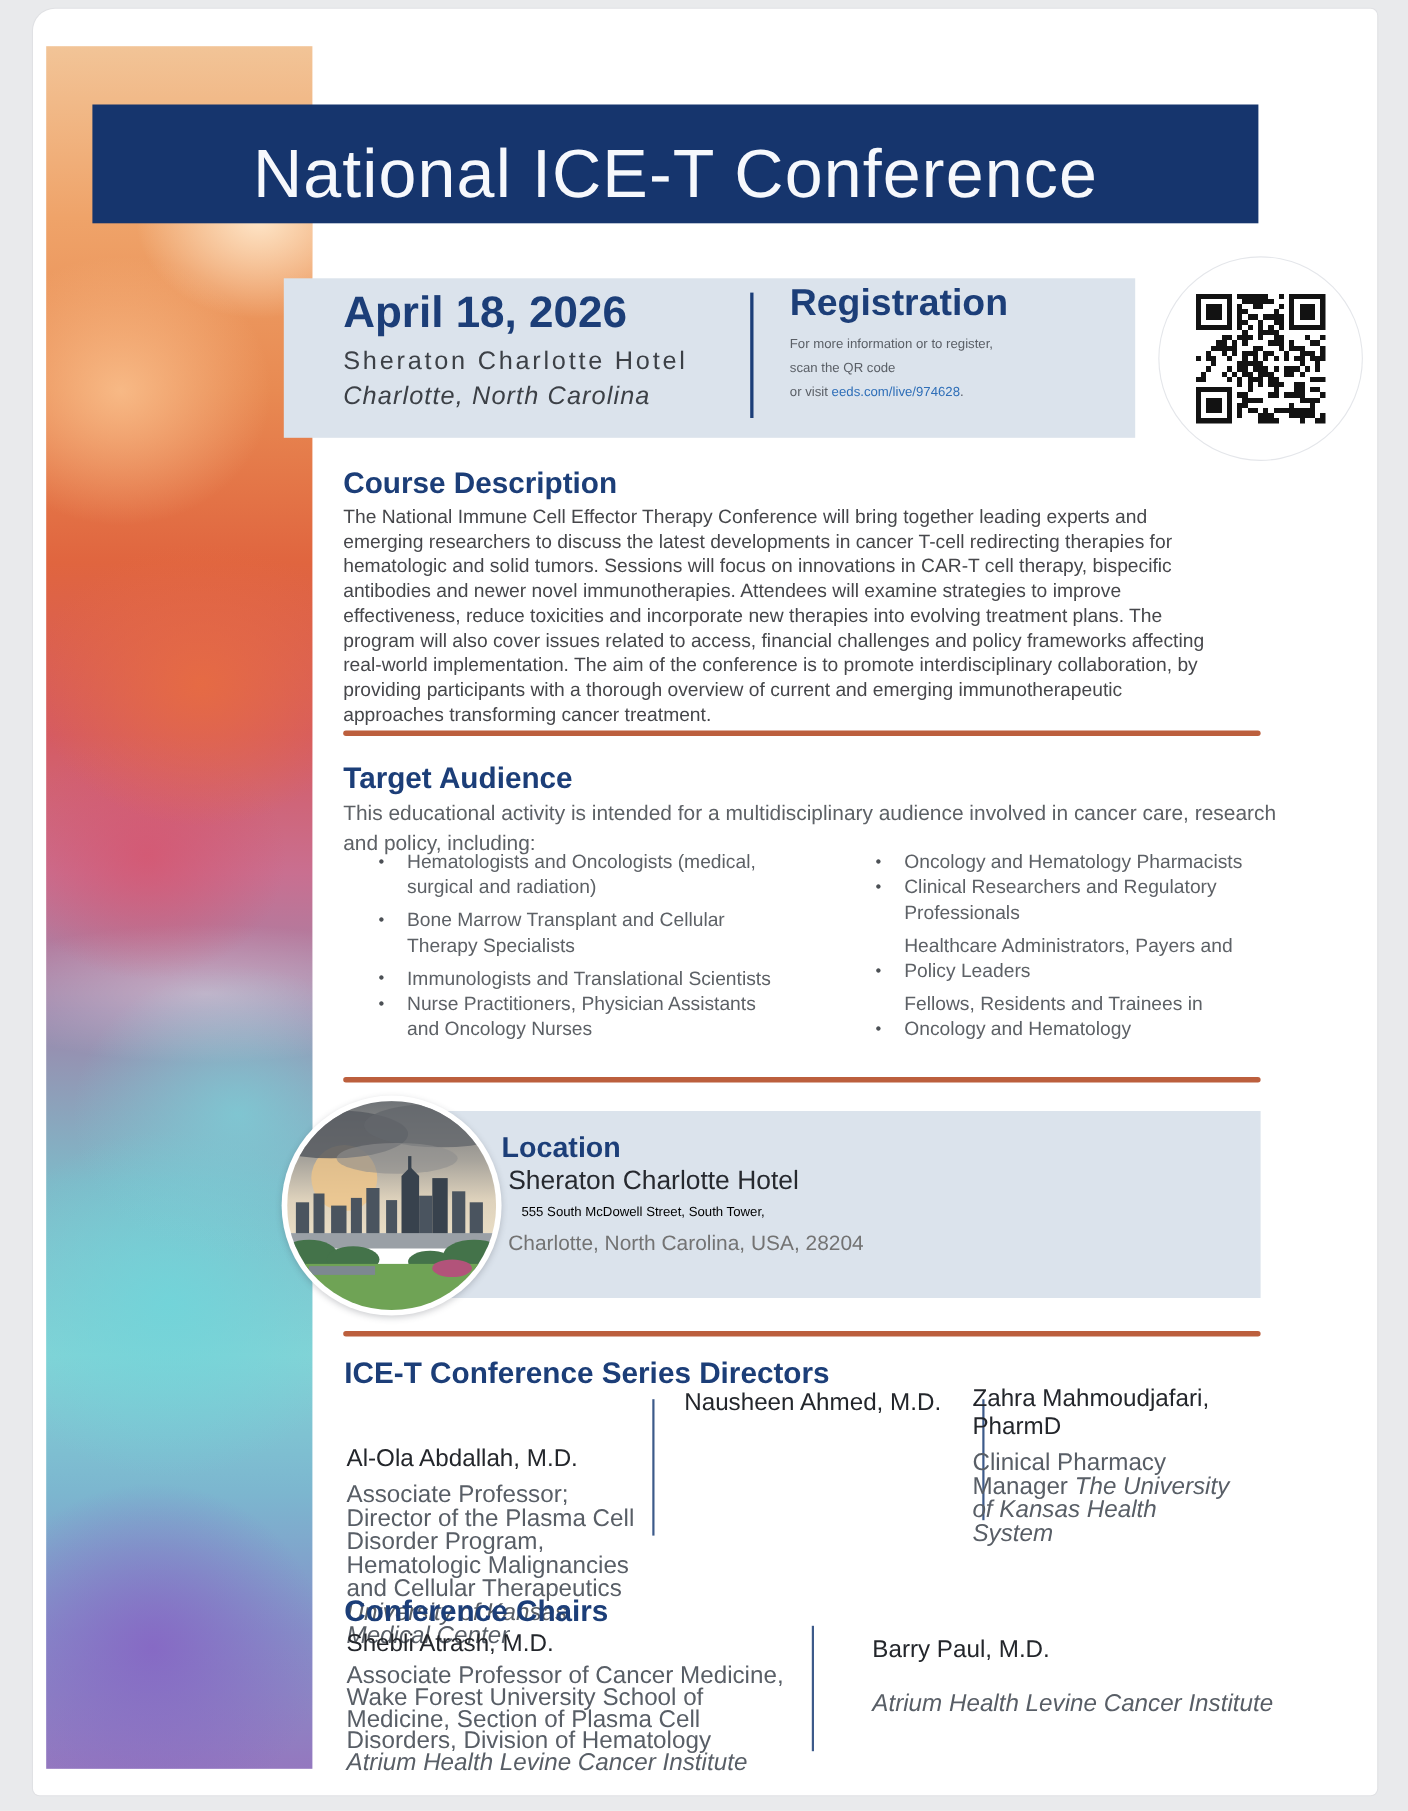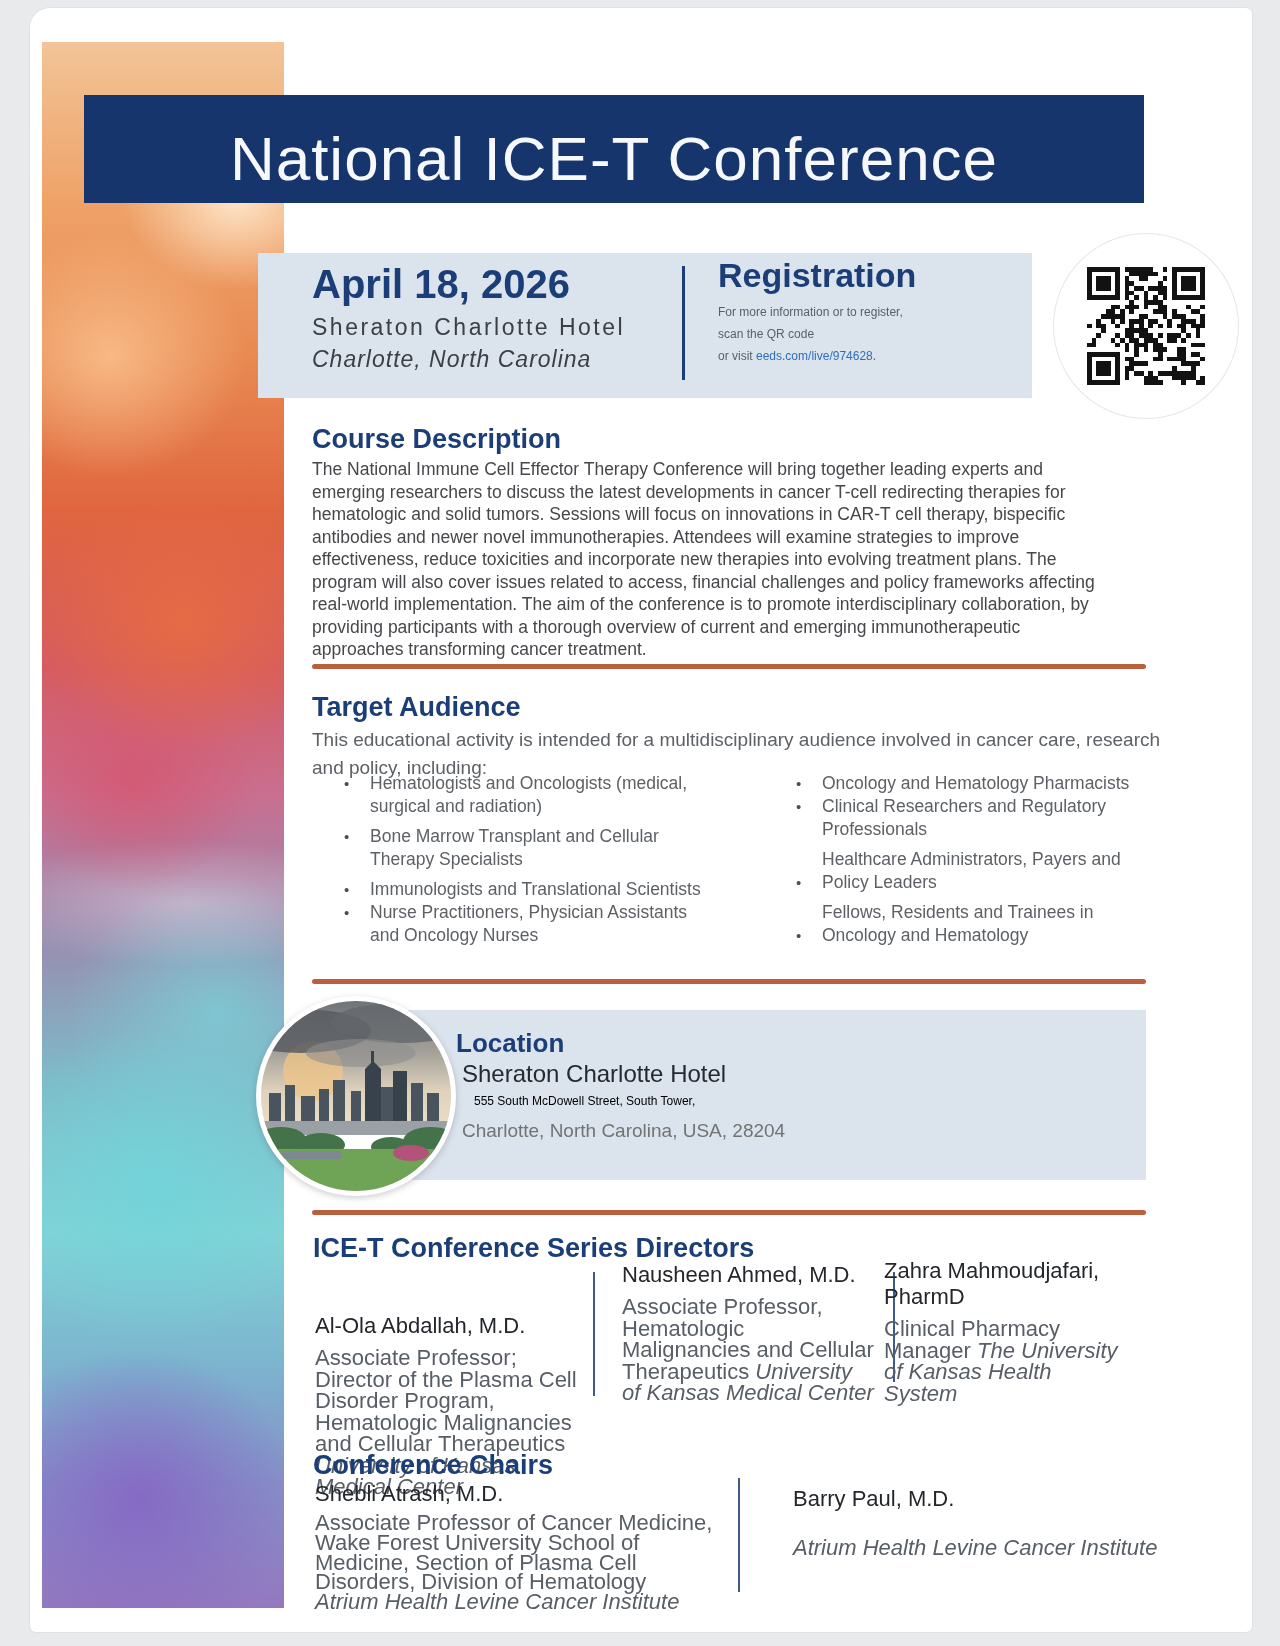--- a/index.html
+++ b/index.html
@@ -514,21 +514,20 @@
 
   <div class="abs sec-h navy dir-h">ICE-T Conference Series Directors</div>
 
   <div class="abs dcol1">
     <div class="pname">Al-Ola Abdallah, M.D.</div>
     <div class="pdesc"><span>Associate Professor; Director of the Plasma Cell Disorder Program, Hematologic Malignancies and Cellular Therapeutics</span> <i>University of Kansas Medical Center</i></div>
   </div>
   <div class="abs vdiv ddiv1"></div>
   <div class="abs dcol2">
     <div class="pname">Nausheen Ahmed, M.D.</div>
-    <div class="pdesc"><span>Associate Professor, Hematologic Malignancies and Cellular Therapeutics</span> <i>University of Kansas Medical Center</i></div>
   </div>
   <div class="abs vdiv ddiv2"></div>
   <div class="abs dcol3">
     <div class="pname">Zahra Mahmoudjafari, PharmD</div>
     <div class="pdesc"><span>Clinical Pharmacy Manager</span> <i>The University of Kansas Health System</i></div>
   </div>
 
   <div class="abs sec-h navy chairs-h">Conference Chairs</div>
 
   <div class="abs ccol1">

